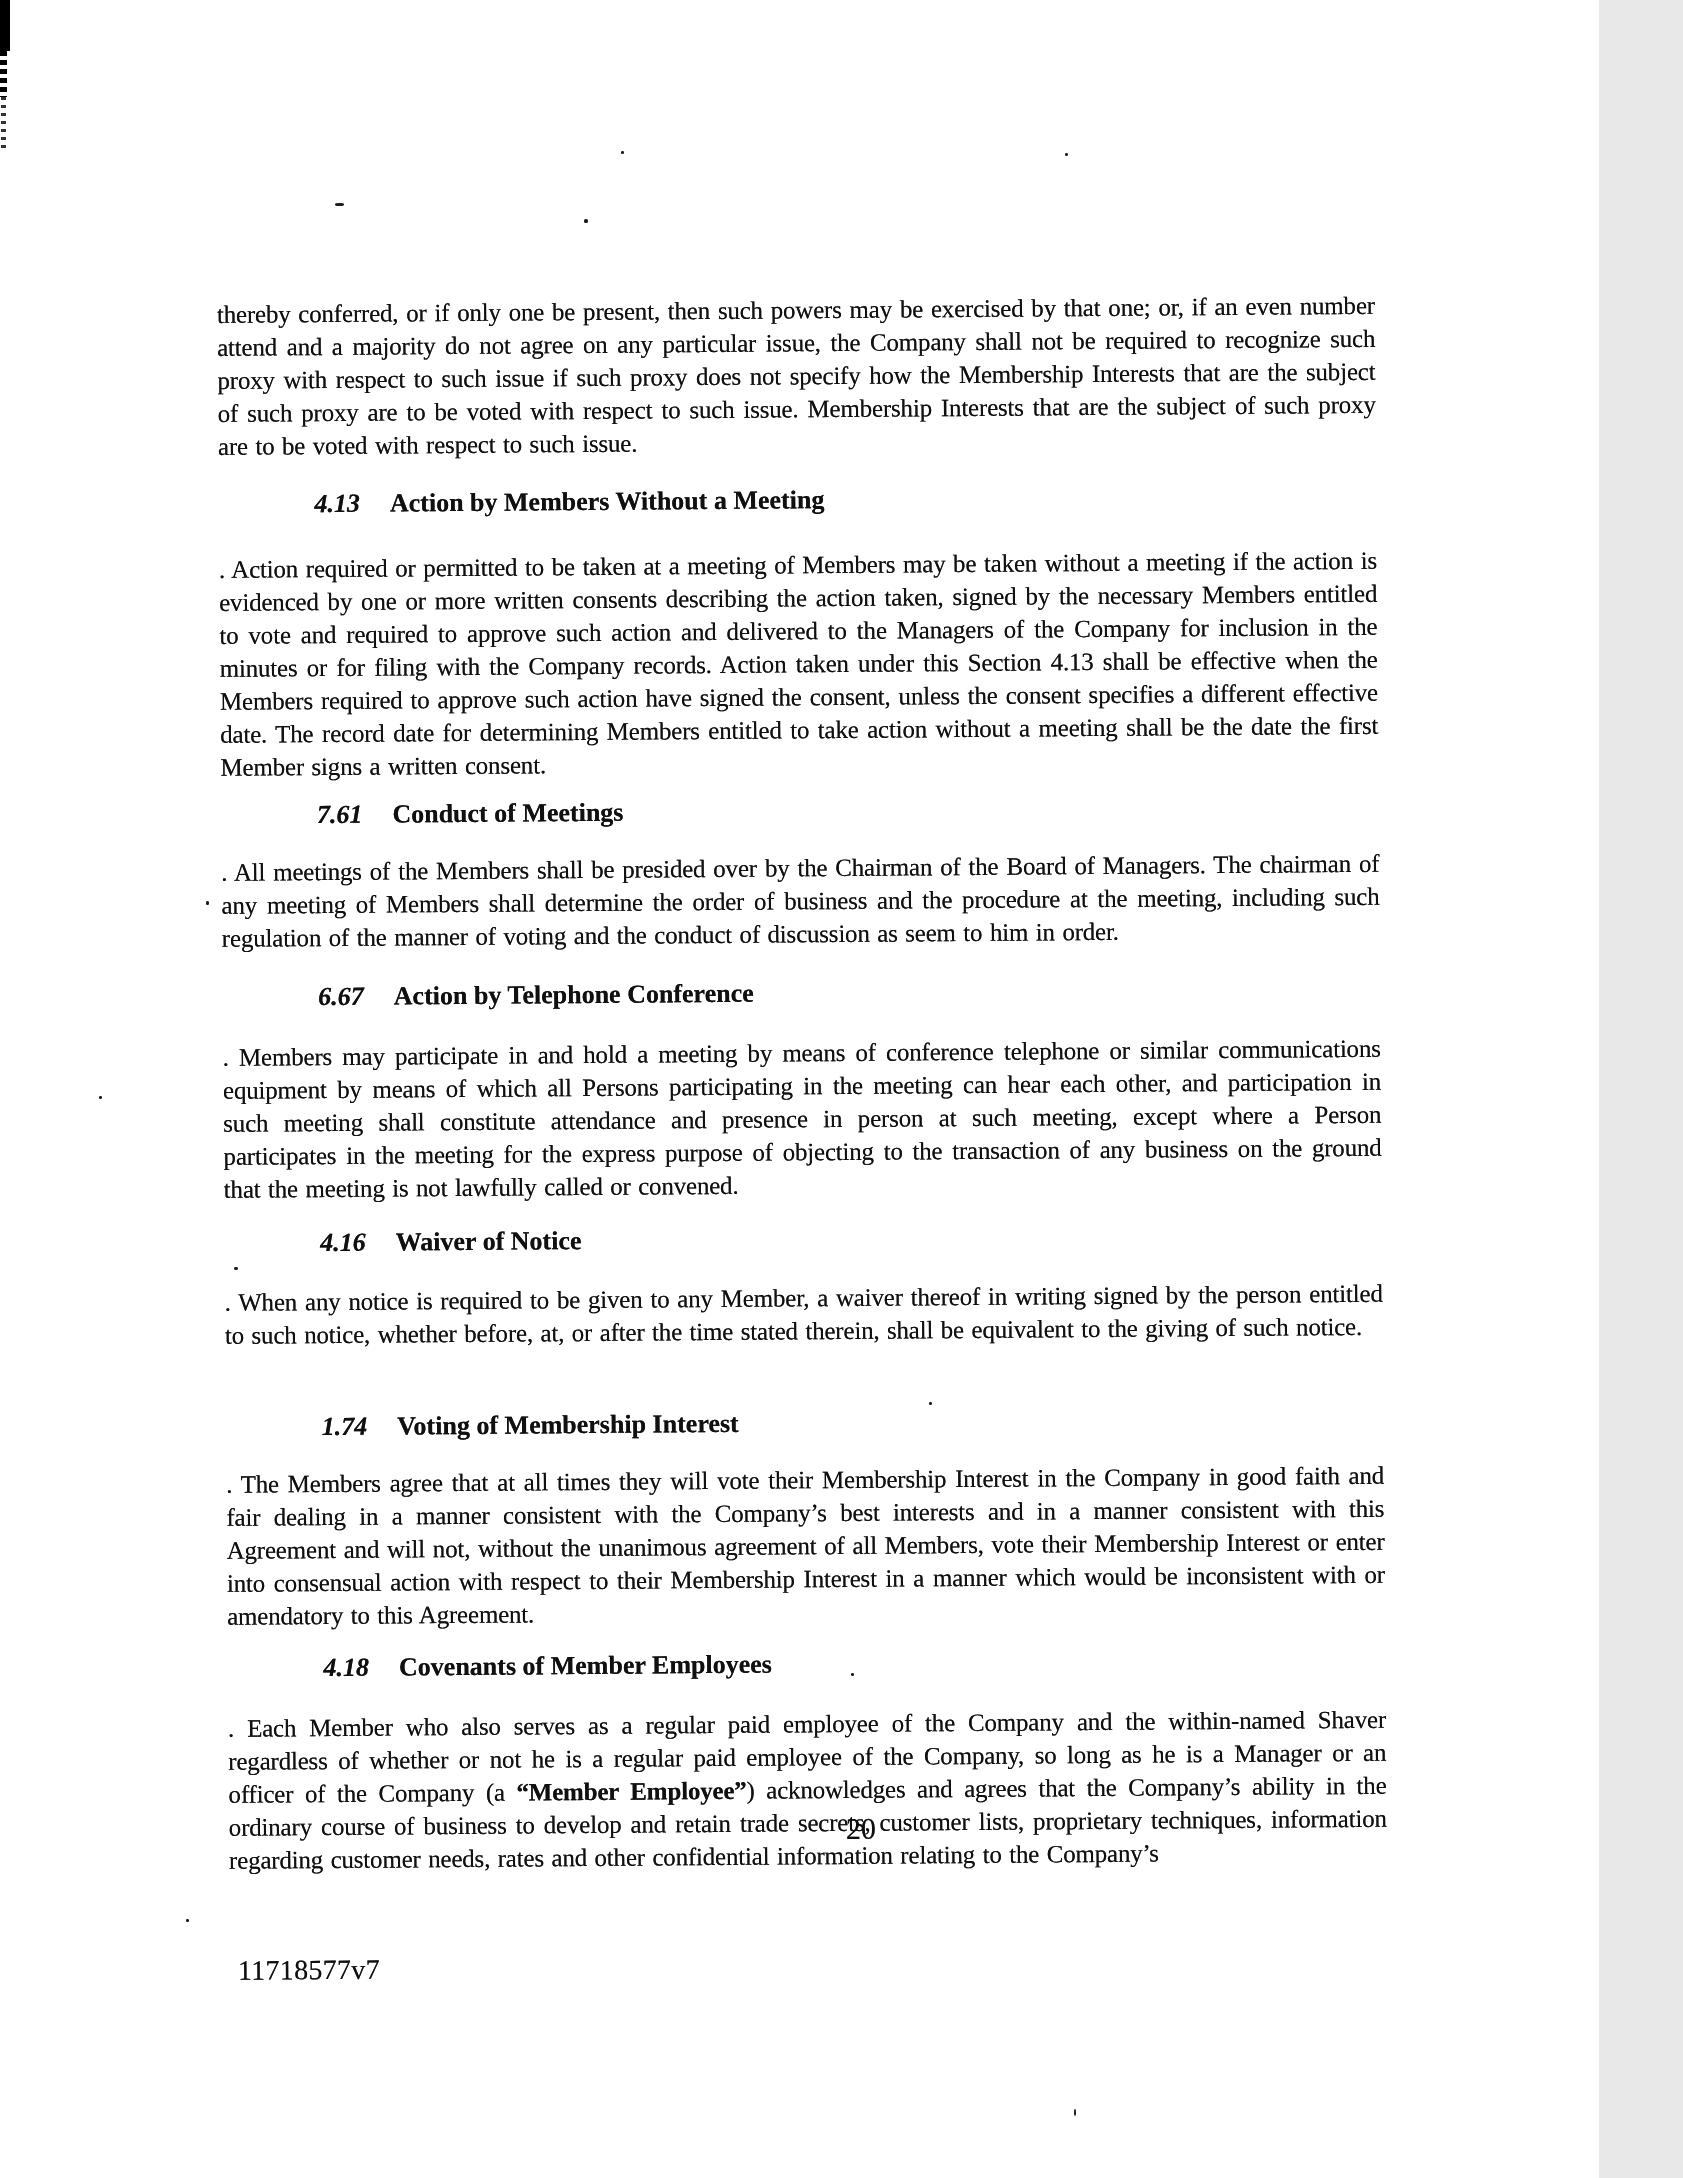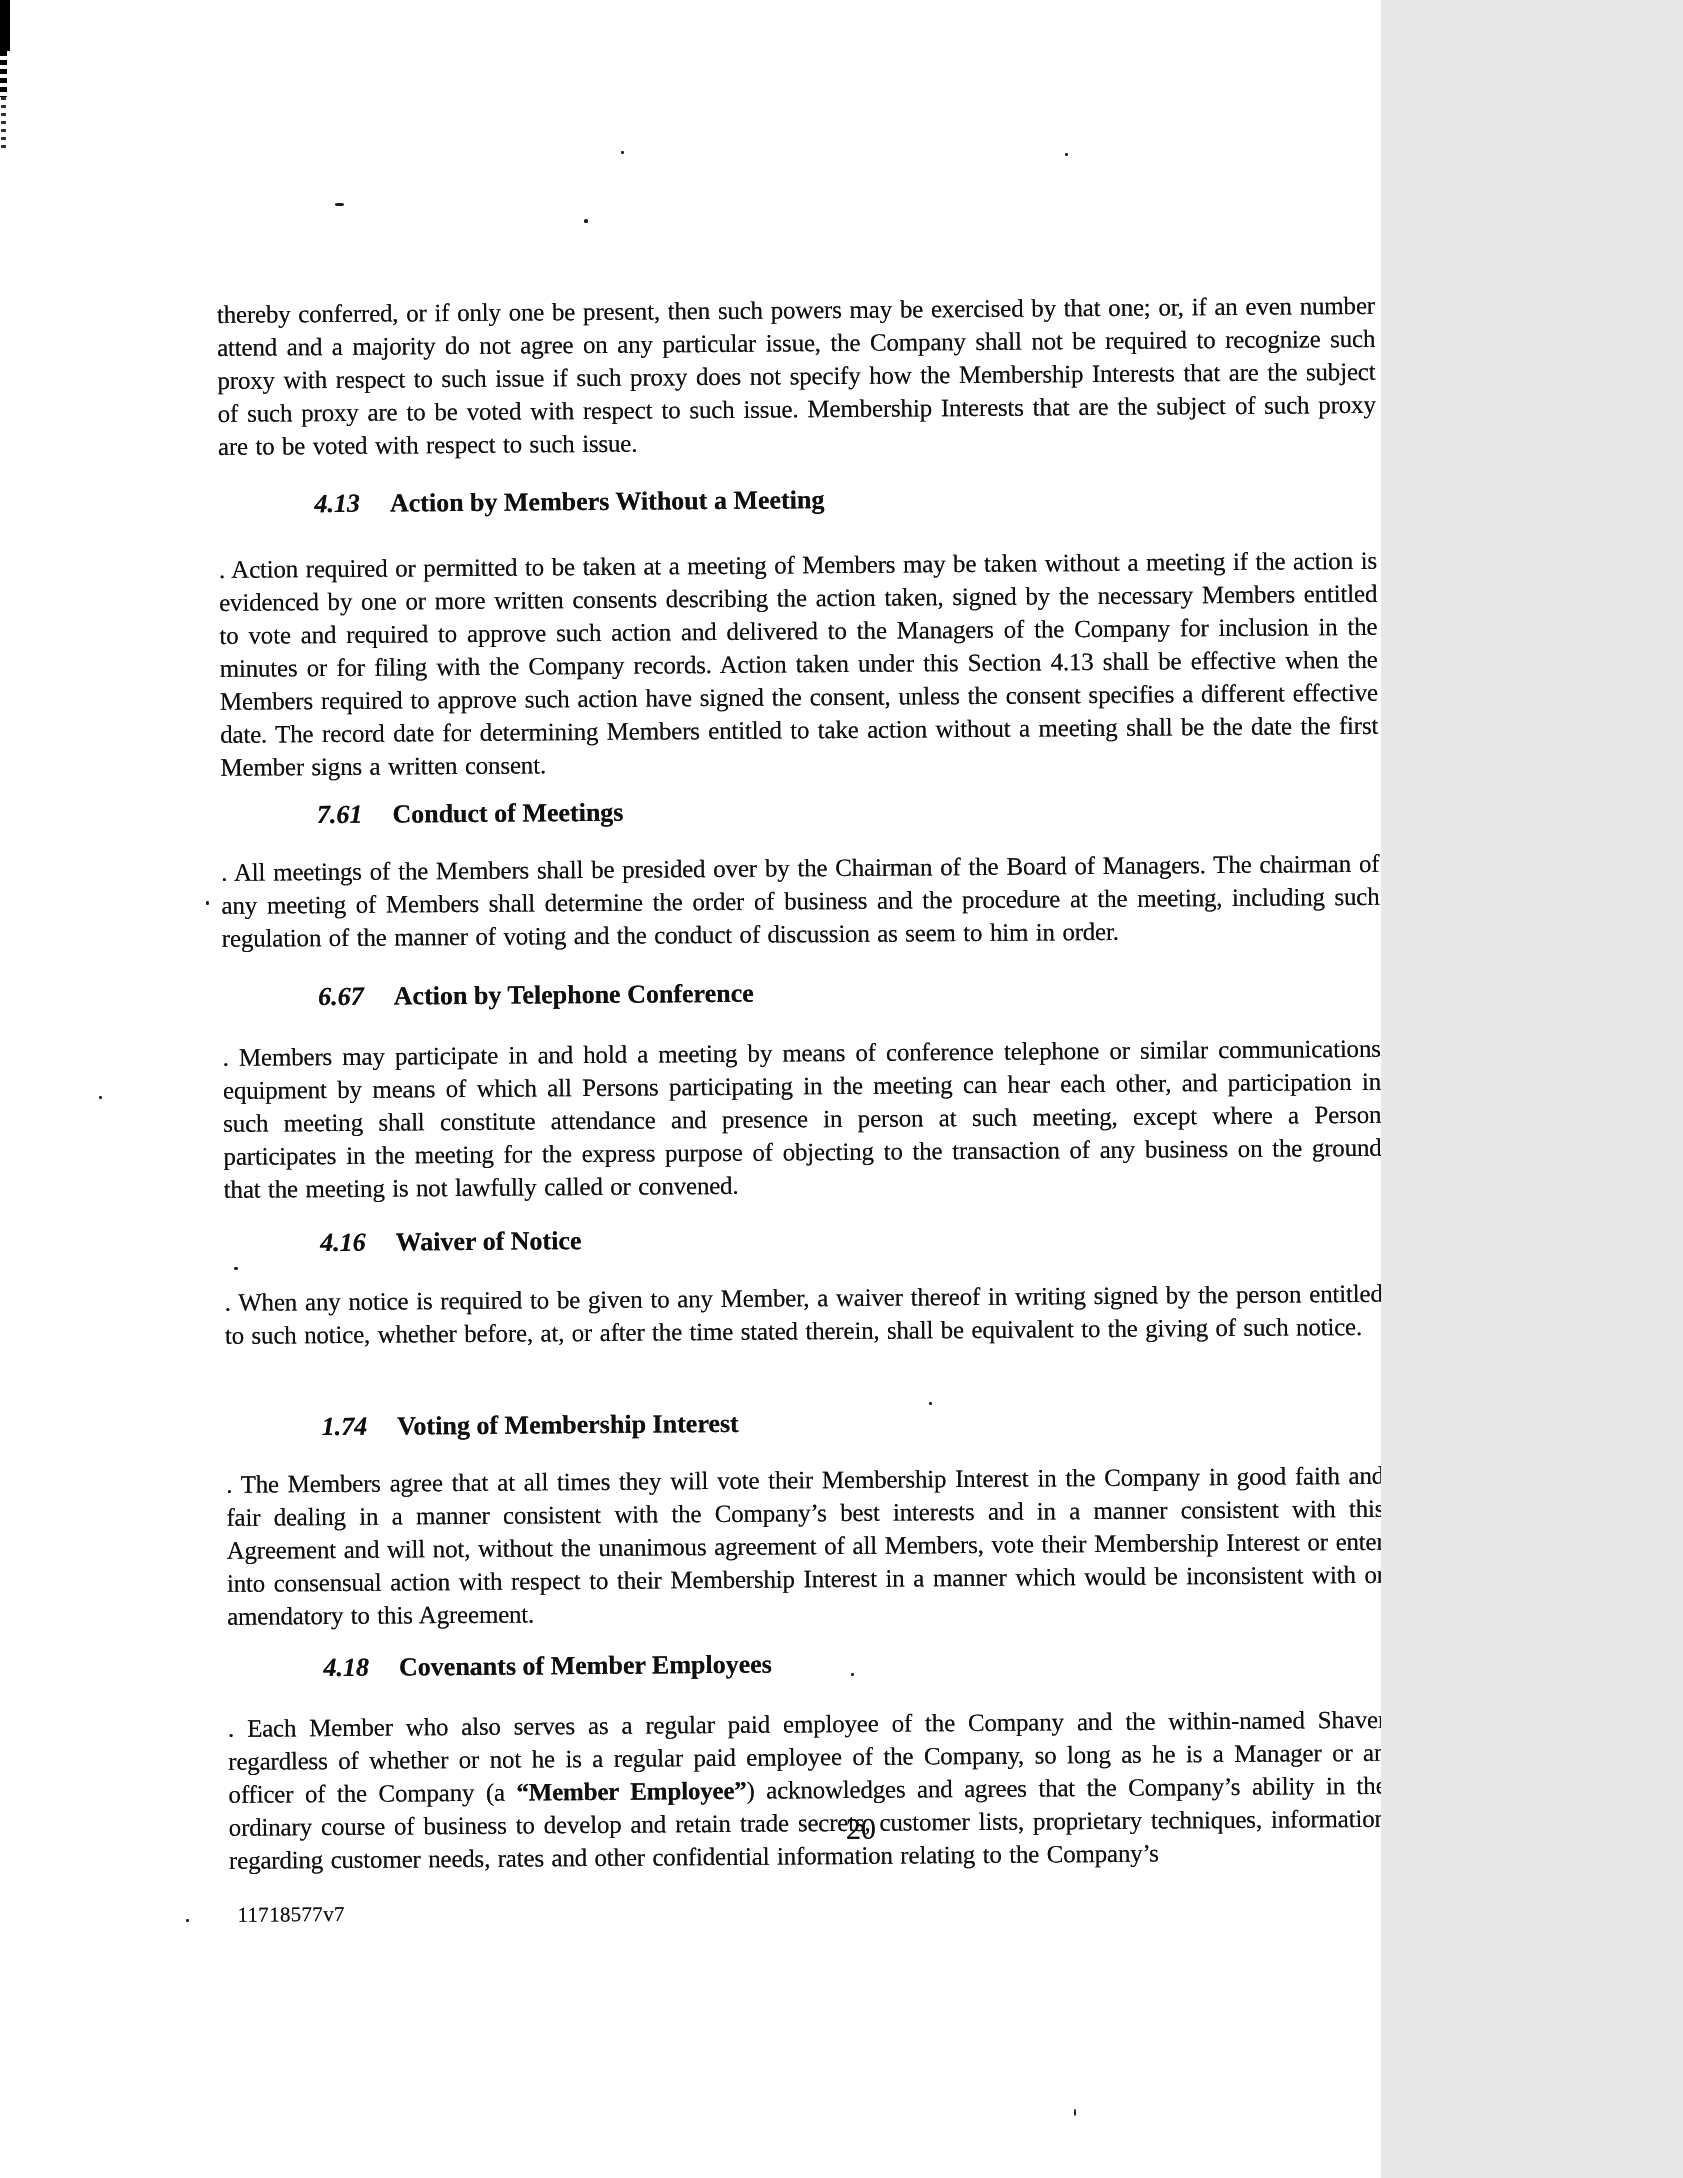--- a/index.html
+++ b/index.html
@@ -1,18 +1,18 @@
 <!DOCTYPE html>
 <html><head>
 <meta charset="utf-8">
 <style>
   html,body{margin:0;padding:0;background:#e8e8e8;}
   .page{
     position:relative;
-    width:1381px;height:2178px;
+    width:1599px;height:2178px;
     background:#ffffff;
     overflow:hidden;
     font-family:"Liberation Serif","DejaVu Serif",serif;
     color:#101010;
   }
   .scan-rotate{
     position:absolute;inset:0;
     transform:rotate(-0.45deg);
     transform-origin:842px 1089px;
   }
@@ -31,22 +31,22 @@
     position:absolute;
     left:319px;
     font-size:26px;
     font-weight:bold;
     white-space:nowrap;
     text-shadow:0 0 0.6px rgba(10,10,10,0.8);
   }
   .hnum{margin-right:30px;font-style:italic;}
   .bold-inline{font-weight:bold;}
   .footer-id{
-    position:absolute;left:231px;top:1898px;
-    font-size:21px;letter-spacing:0.3px;
+    position:absolute;left:231px;top:1950px;
+    font-size:28px;letter-spacing:0.3px;
     text-shadow:0 0 0.5px rgba(10,10,10,0.7);
   }
   .page-num{
     position:absolute;left:840px;top:1812px;
     font-size:30px;
     text-shadow:0 0 0.5px rgba(10,10,10,0.7);
   }
   
   .artifact{position:absolute;}
   .bar-solid{left:0;top:0;width:10px;height:51px;background:#000;}

